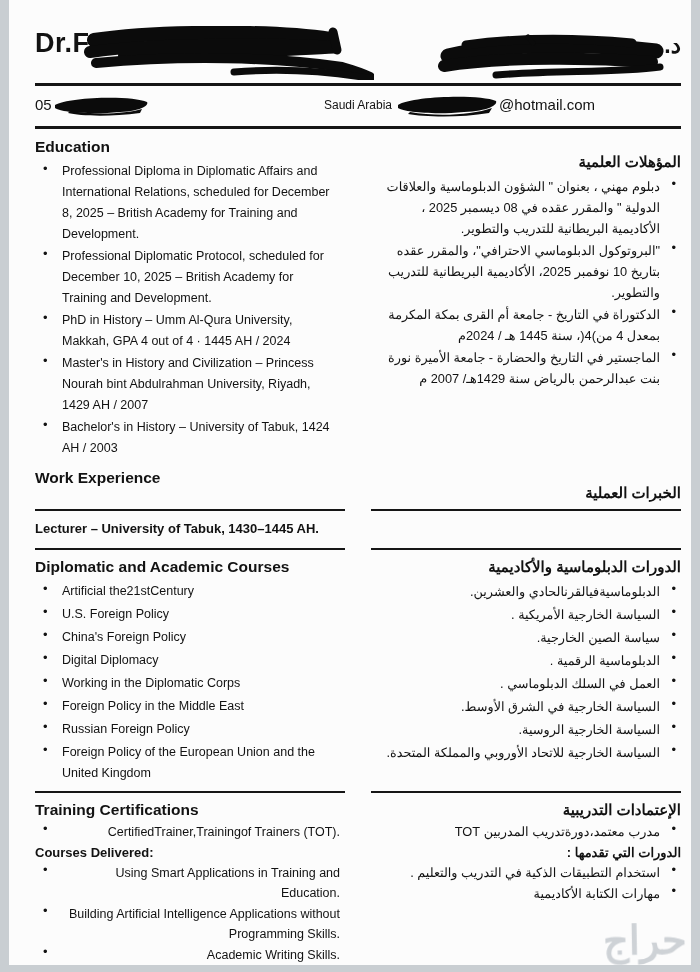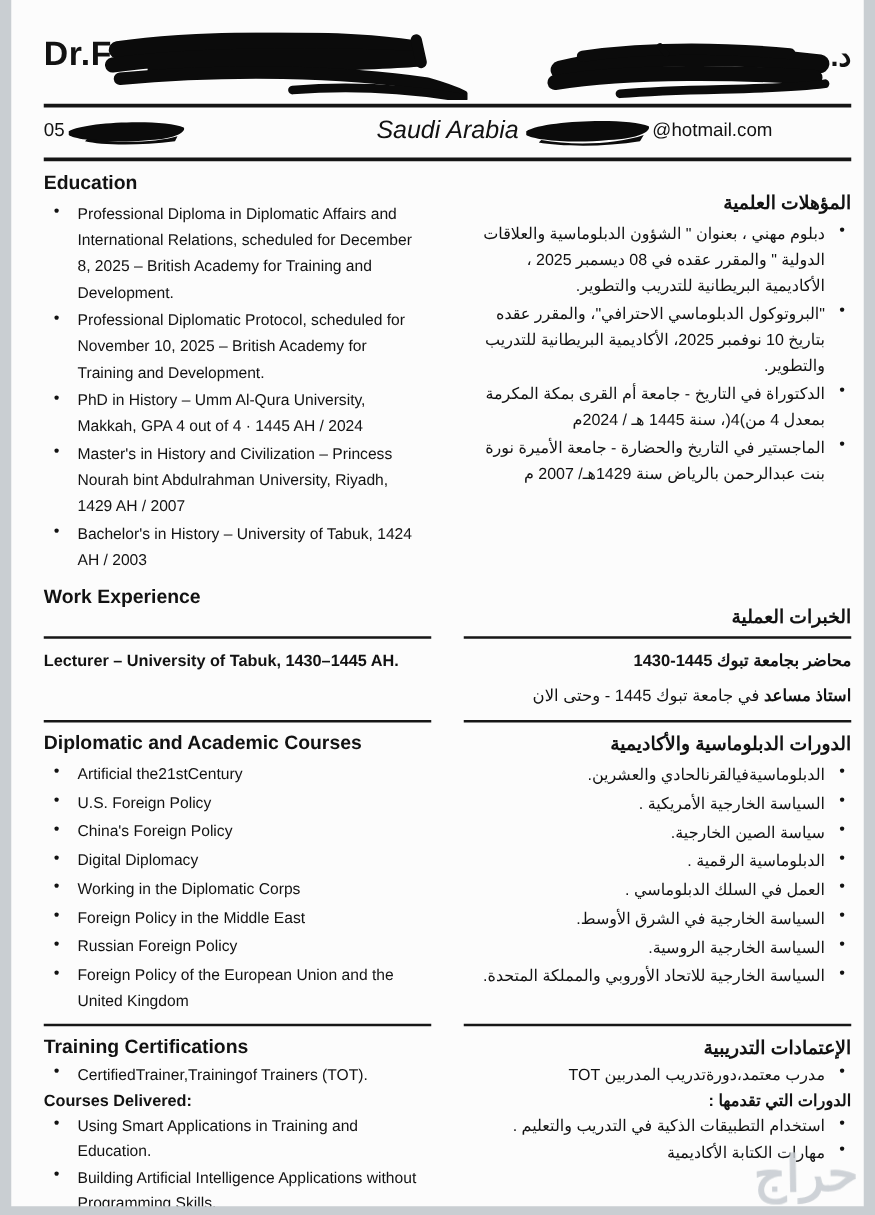--- a/index.html
+++ b/index.html
@@ -24,21 +24,21 @@
   }
   .name-en{font-size:27px;font-weight:bold;display:flex;align-items:flex-start;letter-spacing:.5px;}
   .name-en .scribble{margin:-2px 0 0 -6px;}
   .name-ar{font-size:23px;font-weight:bold;display:flex;align-items:flex-start;direction:rtl;}
   .name-ar .scribble{margin:2px -4px 0 0;}
   .rule{border-top:3px solid #151515;margin-top:3px;}
   .contact-row{
     height:37px;display:flex;align-items:center;font-size:15px;
   }
   .contact-left{flex:1;display:flex;align-items:center;}
-  .contact-center{flex:0 0 auto;text-align:right;font-size:20px;font-style:italic;}
+  .contact-center{flex:0 0 auto;text-align:right;font-size:12px;}
   .contact-right{flex:1;display:flex;align-items:center;}
 
   
   .sect{display:flex;gap:36px;}
   .col{flex:1;min-width:0;}
   .col-ar{direction:rtl;text-align:right;}
   h2{font-size:15.5px;font-weight:bold;margin:9px 0 5px;}
   .col-ar h2{font-size:15px;margin-top:24px;}
   ul{list-style:none;margin:0;padding:0;}
   .col-en li{
@@ -62,21 +62,21 @@
   
   .job{font-size:13px;line-height:28px;white-space:nowrap;}
   .col-ar .job{font-size:13.2px;}
   .job b{font-weight:bold;}
 
   
   .courses li{line-height:21px;margin-bottom:2px;}
 
   
   .subhead{font-size:13px;font-weight:bold;margin:3px 0 3px;}
-  .training li{line-height:20px;margin-bottom:1px;}
+  .training li{line-height:20px;margin-bottom:1px;text-align:right;}
 
   
   .watermark{
     position:absolute;right:4px;bottom:2px;
     font-size:40px;font-weight:bold;color:#c6cbd0;
     transform:rotate(-1deg);letter-spacing:2px;
     opacity:.85;filter:blur(.4px);
     pointer-events:none;user-select:none;
   }
 </style>
@@ -131,21 +131,21 @@
           <span>@hotmail.com</span>
       </div>
     </div>
     <div class="rule"></div>
 
     <div class="sect">
       <div class="col col-en">
         <h2>Education</h2>
         <ul class="edu">
           <li>Professional Diploma in Diplomatic Affairs and International Relations, scheduled for December 8, 2025 – British Academy for Training and Development.</li>
-          <li>Professional Diplomatic Protocol, scheduled for November 10, 2025 – British Academy for Training and Development.</li>
+          <li>Professional Diplomatic Protocol, scheduled for December 10, 2025 – British Academy for Training and Development.</li>
           <li>PhD in History – Umm Al-Qura University, Makkah, GPA 4 out of 4 · 1445 AH / 2024</li>
           <li>Master's in History and Civilization – Princess Nourah bint Abdulrahman University, Riyadh, 1429 AH / 2007</li>
           <li>Bachelor's in History – University of Tabuk, 1424 AH / 2003</li>
         </ul>
       </div>
       <div class="col col-ar">
         <h2>المؤهلات العلمية</h2>
         <ul class="edu">
           <li>دبلوم مهني ، بعنوان " الشؤون الدبلوماسية والعلاقات الدولية " والمقرر عقده في 08 ديسمبر  2025 ، الأكاديمية البريطانية للتدريب والتطوير.</li>
           <li>"البروتوكول الدبلوماسي الاحترافي"، والمقرر عقده بتاريخ 10 نوفمبر  2025، الأكاديمية البريطانية للتدريب والتطوير.</li>
@@ -163,24 +163,20 @@
           <h2 style="margin-bottom:2px">الخبرات العملية</h2>
         </div>
     </div>
     <div class="div-row">
         <div></div>
         <div></div>
       </div>
     <div class="sect">
       <div class="col col-en">
         <div class="job"><b>Lecturer – University of Tabuk, 1430–1445 AH.</b><span></span></div>
-      </div>
-      <div class="col col-ar">
-        <div class="job"><b>محاضر بجامعة تبوك  1445-1430</b><span></span></div>
-        <div class="job"><b>استاذ مساعد</b><span> في جامعة تبوك 1445 - وحتى الان</span></div>
       </div>
     </div>
     <div class="div-row">
         <div></div>
         <div></div>
       </div>
 
     <div class="sect">
       <div class="col col-en">
         <h2 style="margin-top:4px">Diplomatic and Academic Courses</h2>

